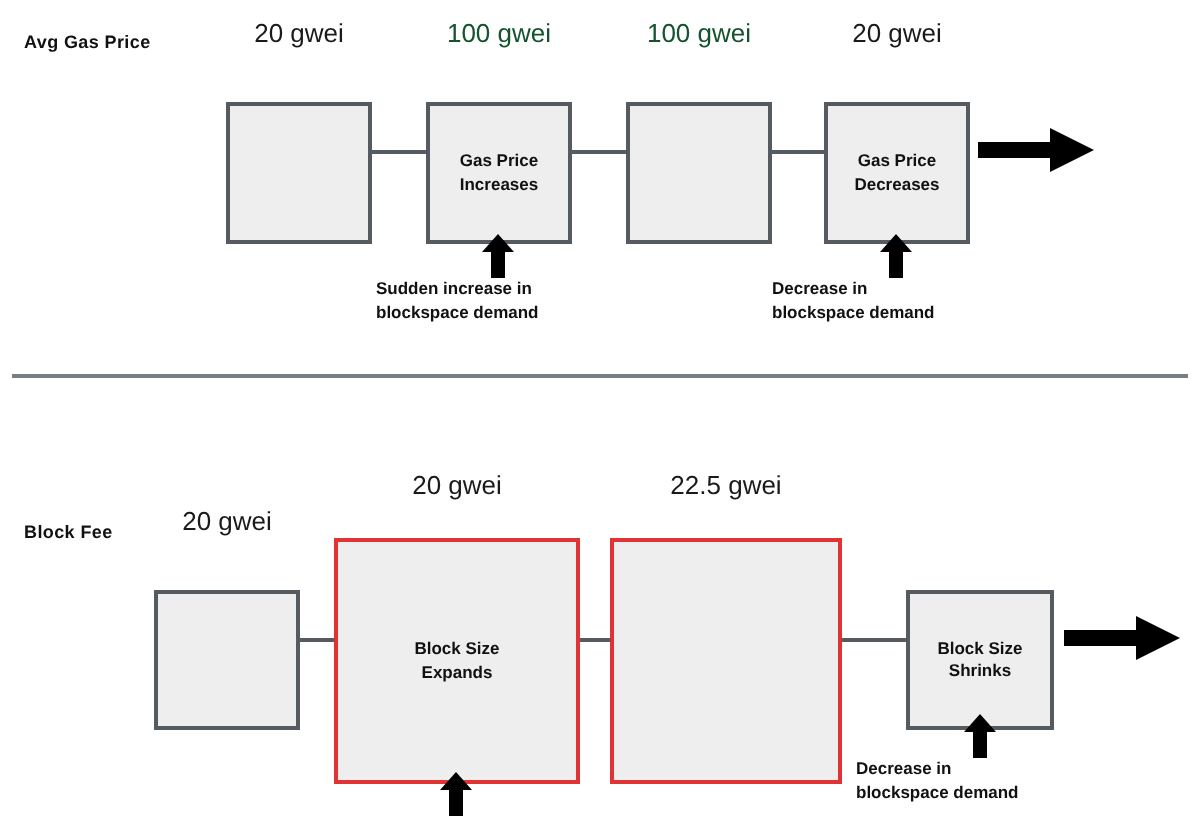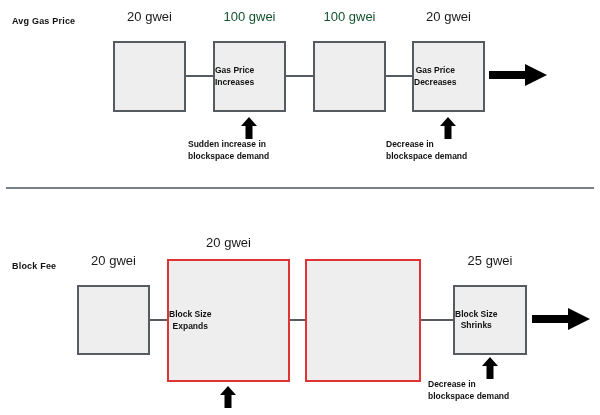--- a/index.html
+++ b/index.html
@@ -45,22 +45,23 @@
     background: #7a7f86;
     height: 2px;
   }
 
   
   .node {
     background: #eeeeee;
     box-sizing: border-box;
     display: flex;
     align-items: center;
-    justify-content: flex-start;
+    justify-content: center;
     text-align: center;
+    margin-top: 10px;
   }
   .node.gray {
     border: 2px solid #555b61;
   }
   .node.red {
     border: 2px solid #e03434;
   }
   .node-text {
     font-size: 8.5px;
     font-weight: bold;
@@ -158,21 +159,21 @@
   <div class="abs annotation" style="left:386px; top:139px; width:124px;">Decrease in
 blockspace demand</div>
 
   <div class="abs divider" style="left:6px; top:187px; width:588px;"></div>
 
 
   <div class="abs row-label" style="left:12px; top:261px;">Block Fee</div>
 
   <div class="abs value-label" style="left:77px; top:253px; width:73px;">20 gwei</div>
   <div class="abs value-label" style="left:167px; top:235px; width:123px;">20 gwei</div>
-  <div class="abs value-label" style="left:453px; top:253px; width:74px;">25 gwei</div>
+  <div class="abs value-label" style="left:305px; top:235px; width:116px;">22.5 gwei</div>
 
   <div class="abs connector" style="left:150px; top:319px; width:18px;"></div>
   <div class="abs connector" style="left:290px; top:319px; width:16px;"></div>
   <div class="abs connector" style="left:420px; top:319px; width:34px;"></div>
 
   <div class="abs node gray" style="left:77px; top:285px; width:73px; height:70px;">
     <span class="node-text"></span>
   </div>
   <div class="abs node red" style="left:167px; top:259px; width:123px; height:123px;">
     <span class="node-text">Block Size

